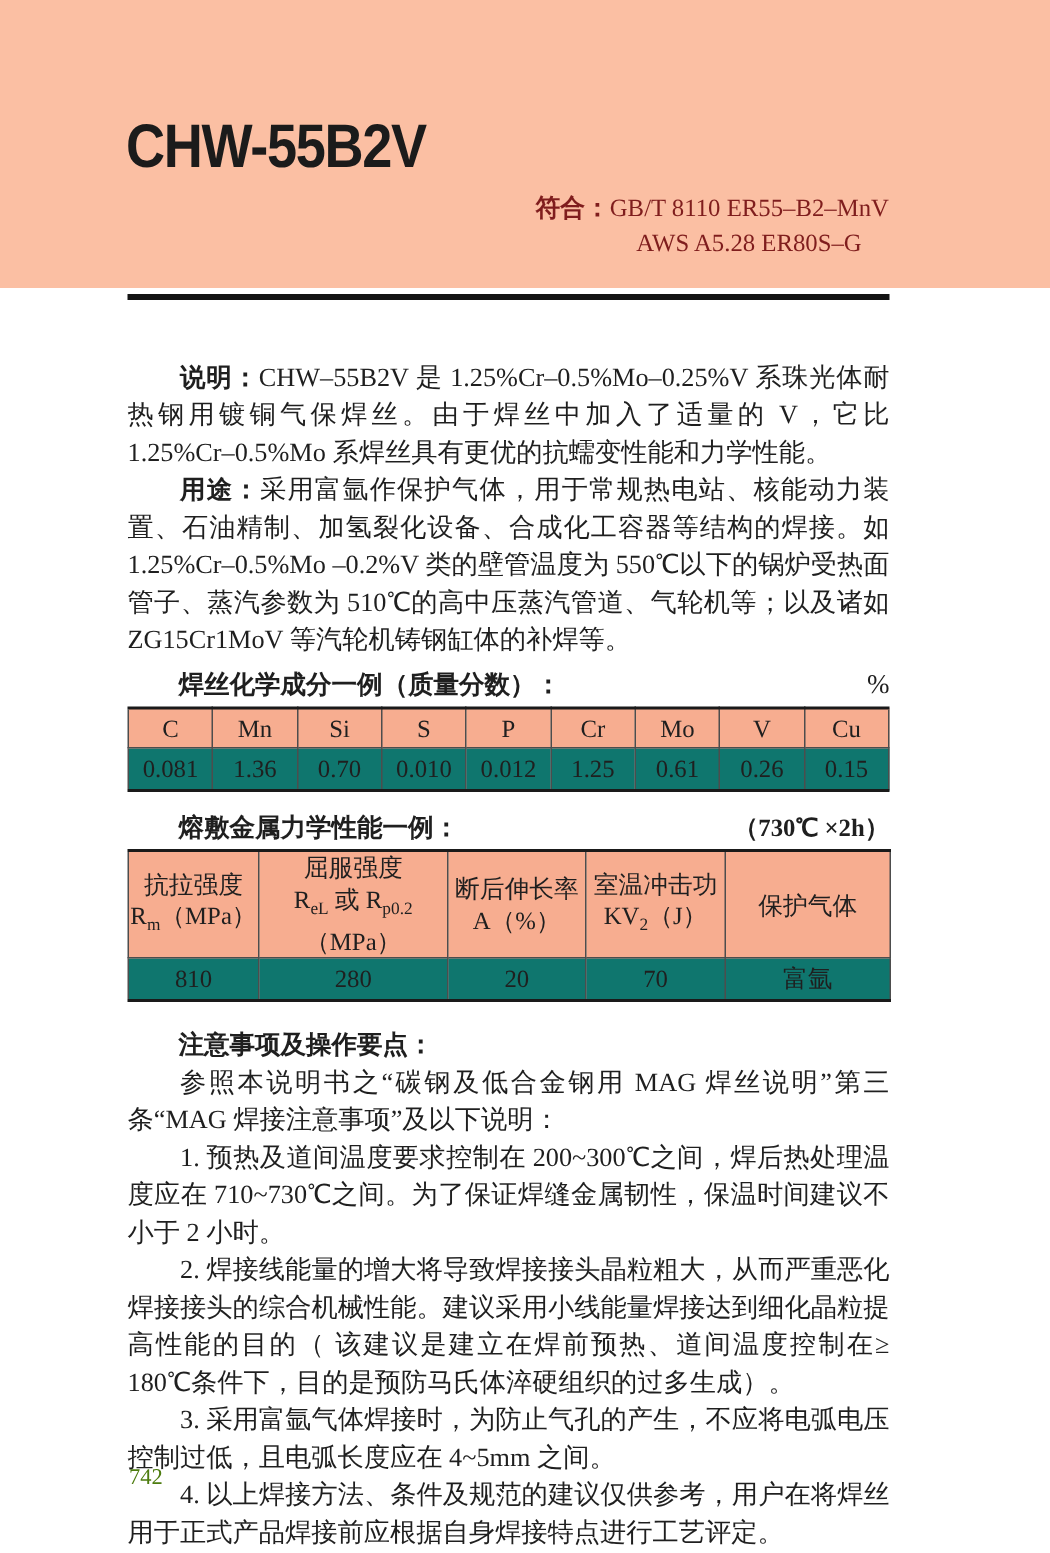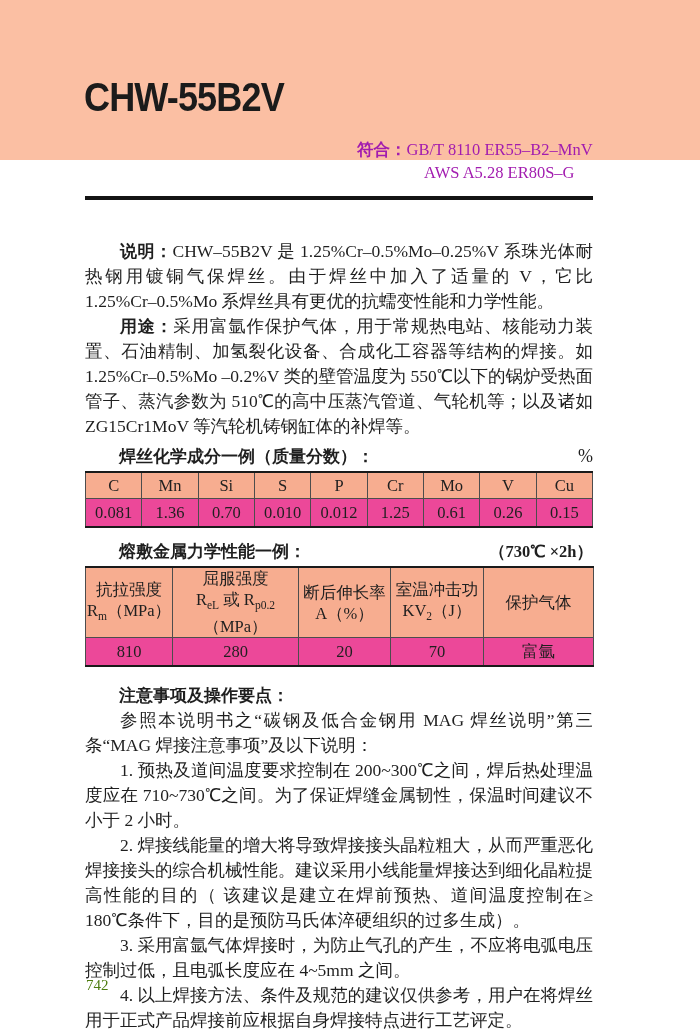--- a/index.html
+++ b/index.html
@@ -1,26 +1,26 @@
 <!DOCTYPE html>
 <html><head>
 <meta charset="utf-8">
 <style>
   html,body{margin:0;padding:0;}
   body{width:700px;height:1035px;background:#ffffff;overflow:hidden;
        font-family:"Liberation Serif", serif;color:#1f1f1f;}
   .doc{position:relative;width:700px;height:1035px;background:#ffffff;}
 
   
-  .band{position:absolute;left:0;top:0;width:700px;height:160px;background:#fbbfa3;}
+  .band{position:absolute;left:0;top:0;width:700px;height:192px;background:#fbbfa3;}
   .title{position:absolute;left:84px;top:74px;
          font-family:"Liberation Sans", sans-serif;font-weight:bold;
          font-size:41px;color:#1b1b1b;letter-spacing:-1px;white-space:nowrap;
          transform:scaleX(0.88);transform-origin:left center;}
-  .compliance{position:absolute;left:357px;top:138px;font-size:16.5px;line-height:23px;color:#a21caf;}
+  .compliance{position:absolute;left:357px;top:127px;font-size:16.5px;line-height:23px;color:#7f1d1d;}
   .compliance .row{white-space:nowrap;}
   .compliance .lbl{font-weight:bold;}
   .compliance .row2{padding-left:49px;text-align:center;}
   .divider{position:absolute;left:85px;top:196px;width:508px;height:4px;background:#141414;}
 
   
   .content{position:absolute;left:85px;top:239px;width:508px;
            font-size:17.5px;line-height:25px;text-align:justify;}
   p{margin:0;text-indent:2em;}
   .plabel{font-family:"Liberation Sans", sans-serif;font-weight:bold;font-size:17px;}
@@ -33,21 +33,21 @@
   .sect-title .cond{font-family:"Liberation Serif", serif;font-weight:bold;font-size:16.5px;}
   .comp-sect{margin-top:5px;}
   .mech-sect{margin-top:11px;}
 
   
   table{width:508px;border-collapse:collapse;table-layout:fixed;margin-top:2px;
         font-size:16.5px;line-height:20px;text-align:center;}
   th,td{border:1px solid #4d4d4d;font-weight:normal;padding:0;}
   table{border-top:2.5px solid #1a1a1a;border-bottom:2.5px solid #1a1a1a;}
   tr.hdr th{background:#f7ad90;}
-  tr.val td{background:#ec4899;height:27px;margin-left:16px;}
+  tr.val td{background:#0f766e;height:27px;margin-left:16px;}
   .comp-table tr.hdr th{height:25px;}
   .mech-table tr.hdr th{height:46px;line-height:21px;vertical-align:middle;}
   sub{font-size:70%;}
 
   
   .notes{margin-top:16px;}
   .notes-heading{font-family:"Liberation Sans", sans-serif;font-weight:bold;
                  font-size:17px;text-indent:2em;line-height:25px;}
 
   

